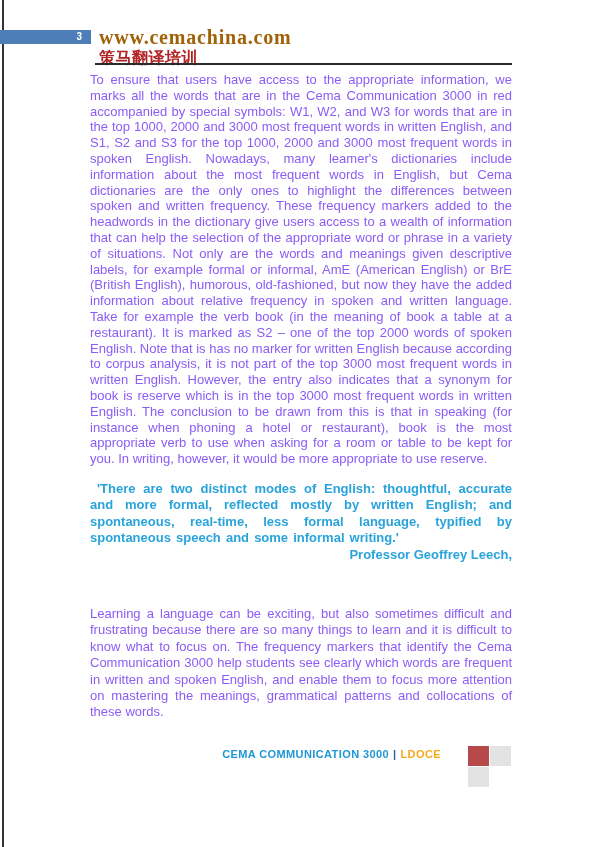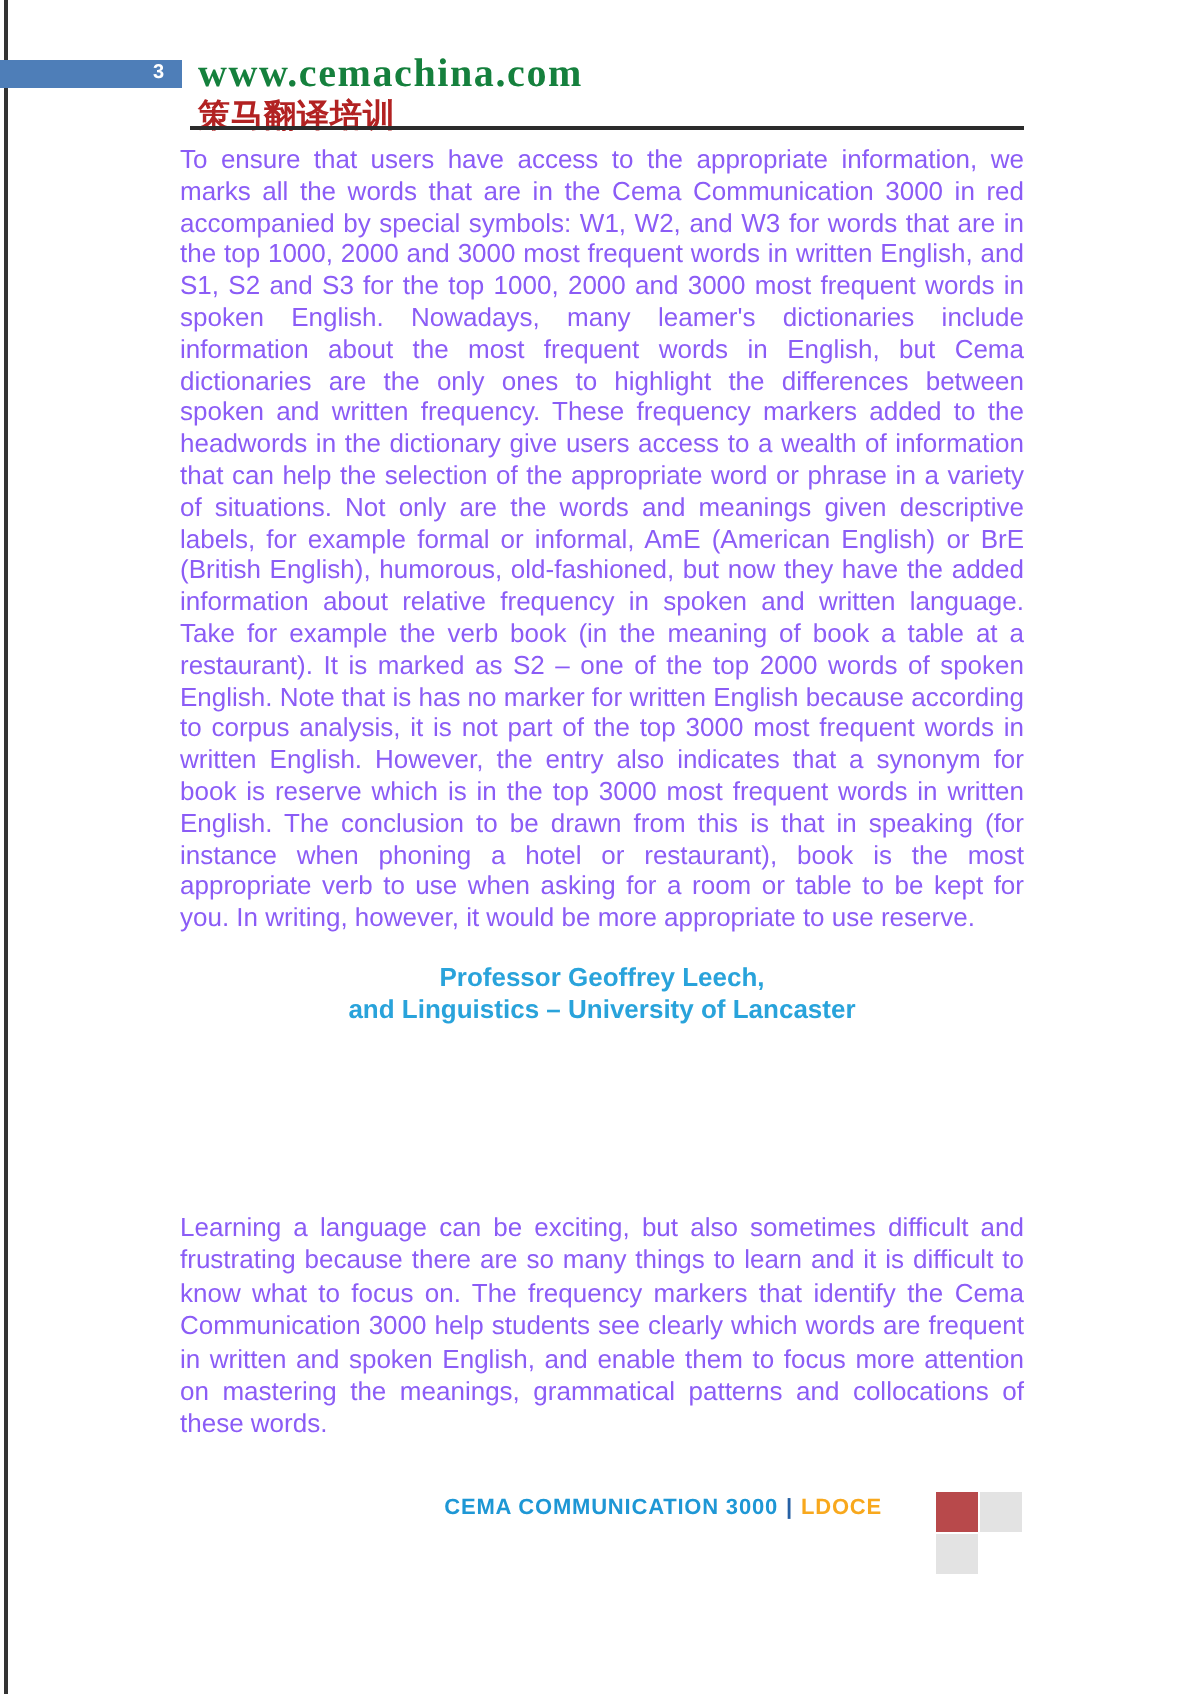--- a/index.html
+++ b/index.html
@@ -22,21 +22,21 @@
     color: #ffffff;
     font-size: 10px; font-weight: bold;
     line-height: 14px; text-align: right;
     box-sizing: border-box; padding-right: 9px;
   }
   .site-url {
     position: absolute; left: 99px; top: 26px;
     font-family: "Liberation Serif", serif;
     font-weight: bold; font-size: 20px;
     letter-spacing: 0.8px;
-    color: #15803d;
+    color: #a16207;
     text-decoration: none;
     white-space: nowrap;
   }
   .site-sub {
     position: absolute; left: 99px; top: 48px;
     font-size: 16px; font-weight: bold;
     color: #B22222;
     letter-spacing: 0.5px;
     white-space: nowrap;
   }
@@ -57,21 +57,21 @@
     position: absolute; left: 90px; top: 481px; width: 422px;
     color: #29A3DB;
     font-weight: bold;
     font-size: 13px; line-height: 16.4px;
   }
   .quote-body {
     text-align: justify;
     text-indent: 7px;
     word-spacing: 1.5px;
   }
-  .quote-attr { text-align: center; }
+  .quote-attr { text-align: right; }
   .footer {
     position: absolute; top: 748px; right: 159px;
     font-size: 11px; font-weight: bold;
     letter-spacing: 0.4px;
     white-space: nowrap;
   }
   .f-title { color: #1E97D5; }
   .f-sep   { color: #2660A4; padding: 0 4px; }
   .f-brand { color: #F8A81D; }
   .sq { position: absolute; width: 21px; height: 20px; }
@@ -92,22 +92,22 @@
 
   <a class="site-url" href="#">www.cemachina.com</a>
 
   <div class="site-sub">策马翻译培训</div>
 
   <div class="header-rule"></div>
 
   <div class="para para-1">To ensure that users have access to the appropriate information, we marks all the words that are in the Cema Communication 3000 in red accompanied by special symbols: W1, W2, and W3 for words that are in the top 1000, 2000 and 3000 most frequent words in written English, and S1, S2 and S3 for the top 1000, 2000 and 3000 most frequent words in spoken English. Nowadays, many leamer's dictionaries include information about the most frequent words in English, but Cema dictionaries are the only ones to highlight the differences between spoken and written frequency. These frequency markers added to the headwords in the dictionary give users access to a wealth of information that can help the selection of the appropriate word or phrase in a variety of situations. Not only are the words and meanings given descriptive labels, for example formal or informal, AmE (American English) or BrE (British English), humorous, old-fashioned, but now they have the added information about relative frequency in spoken and written language. Take for example the verb book (in the meaning of book a table at a restaurant). It is marked as S2 – one of the top 2000 words of spoken English. Note that is has no marker for written English because according to corpus analysis, it is not part of the top 3000 most frequent words in written English. However, the entry also indicates that a synonym for book is reserve which is in the top 3000 most frequent words in written English. The conclusion to be drawn from this is that in speaking (for instance when phoning a hotel or restaurant), book is the most appropriate verb to use when asking for a room or table to be kept for you. In writing, however, it would be more appropriate to use reserve.</div>
 
   <div class="quote-block">
+    <div class="quote-body">'There are two distinct modes of English: thoughtful, accurate and more formal, reflected mostly by written English; and spontaneous, real-time, less formal language, typified by spontaneous speech and some informal writing.'</div>
     <div class="quote-attr">Professor Geoffrey Leech,</div>
-    <div class="quote-attr">and Linguistics – University of Lancaster</div>
   </div>
 
   <div class="para para-2">Learning a language can be exciting, but also sometimes difficult and frustrating because there are so many things to learn and it is difficult to know what to focus on. The frequency markers that identify the Cema Communication 3000 help students see clearly which words are frequent in written and spoken English, and enable them to focus more attention on mastering the meanings, grammatical patterns and collocations of these words.</div>
 
   <div class="footer">
     <span class="f-title">CEMA COMMUNICATION 3000</span><span class="f-sep">|</span><span class="f-brand">LDOCE</span>
   </div>
 
   <div class="sq sq-red"></div>
   <div class="sq sq-gray-right"></div>

